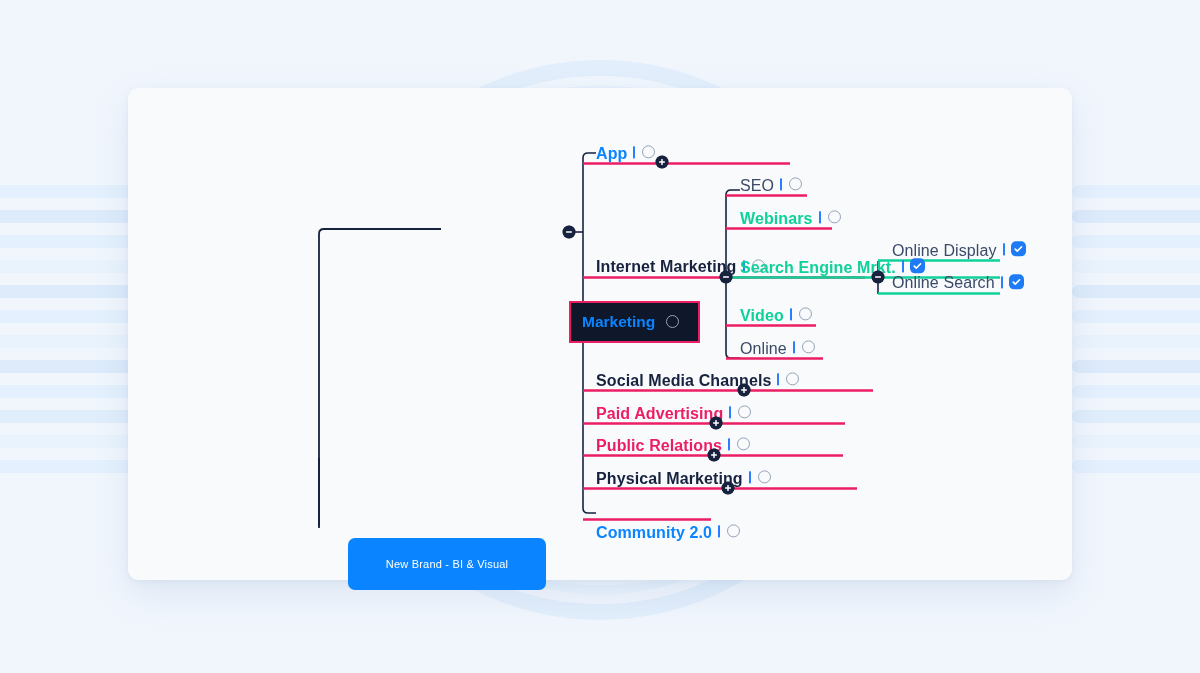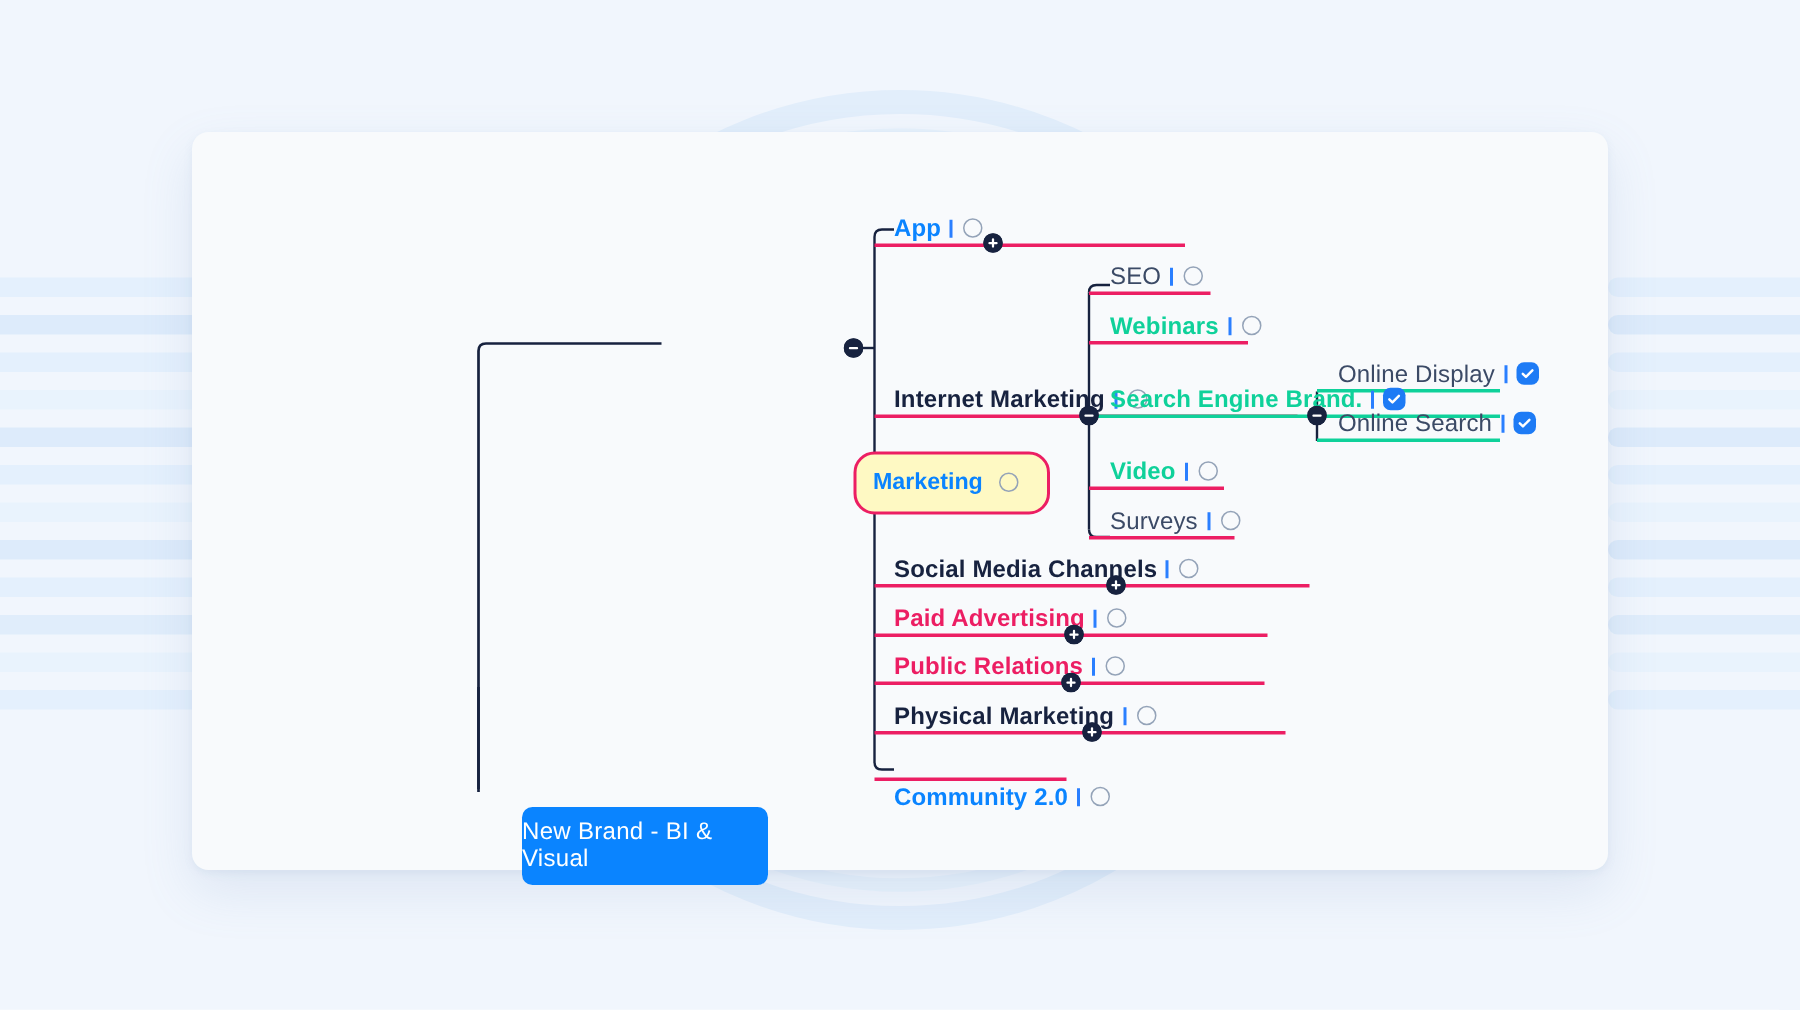--- a/index.html
+++ b/index.html
@@ -35,29 +35,29 @@
     width:11px;height:11px;border-radius:50%;
     border:1.3px solid #94a3b8;background:transparent;
   }
   .cb-on{
     width:13px;height:13px;border-radius:4px;background:#1e7bf5;
     box-shadow:0 0 0 1px #1e7bf5;
   }
   .cb-on svg{display:block;}
   
   #root-node{
-    position:absolute;left:220px;top:450px;width:164px;height:52px;
+    position:absolute;left:220px;top:450px;width:198px;height:52px;
     background:#0a84ff;border-radius:7px;
     display:flex;align-items:center;justify-content:center;
-    color:#ffffff;font-size:16px;letter-spacing:.2px;
+    color:#ffffff;font-size:11px;letter-spacing:.2px;
   }
   
   #marketing-node{
     position:absolute;left:441px;top:213px;width:127px;height:38px;
-    border:2px solid #ec1e63;border-radius:14px;background:#fef9c3;
+    border:2px solid #ec1e63;border-radius:0;background:#0f172a;
     display:flex;align-items:center;
   }
   #marketing-node .mk-txt{
     color:#0a84ff;font-weight:bold;font-size:15.5px;margin-left:11px;
   }
   #marketing-node .caret{height:17px;margin:0 6px 0 5px;}
   .toggle{
     position:absolute;width:13px;height:13px;border-radius:50%;
     background:#17223f;transform:translate(-50%,-50%);
   }
@@ -180,31 +180,31 @@
 
   <div class="lbl" style="left:612px;top:97px;">
     <span class="txt" style="color:#3b4a66;">SEO</span><span class="caret"></span><span class="cb cb-off"></span>
   </div>
 
   <div class="lbl" style="left:612px;top:130px;">
     <span class="txt bold" style="color:#0fd19a;">Webinars</span><span class="caret"></span><span class="cb cb-off"></span>
   </div>
 
   <div class="lbl" style="left:612px;top:179px;">
-    <span class="txt bold" style="color:#0fd19a;">Search Engine Brand.</span><span class="caret"></span><span class="cb cb-on"><svg width="13" height="13" viewBox="0 0 13 13">
+    <span class="txt bold" style="color:#0fd19a;">Search Engine Mrkt.</span><span class="caret"></span><span class="cb cb-on"><svg width="13" height="13" viewBox="0 0 13 13">
           <path d="M3.2 6.7 L5.3 8.8 L9.6 4.4" fill="none" stroke="#ffffff" stroke-width="1.6" stroke-linecap="round" stroke-linejoin="round"></path>
         </svg></span>
   </div>
 
   <div class="lbl" style="left:612px;top:227px;">
     <span class="txt bold" style="color:#0fd19a;">Video</span><span class="caret"></span><span class="cb cb-off"></span>
   </div>
 
   <div class="lbl" style="left:612px;top:260px;">
-    <span class="txt" style="color:#3b4a66;">Surveys</span><span class="caret"></span><span class="cb cb-off"></span>
+    <span class="txt" style="color:#3b4a66;">Online</span><span class="caret"></span><span class="cb cb-off"></span>
   </div>
 
   <div class="lbl" style="left:764px;top:162px;">
     <span class="txt" style="color:#3b4a66;">Online Display</span><span class="caret"></span><span class="cb cb-on"><svg width="13" height="13" viewBox="0 0 13 13">
           <path d="M3.2 6.7 L5.3 8.8 L9.6 4.4" fill="none" stroke="#ffffff" stroke-width="1.6" stroke-linecap="round" stroke-linejoin="round"></path>
         </svg></span>
   </div>
 
   <div class="lbl" style="left:764px;top:195px;">
     <span class="txt" style="color:#3b4a66;margin-top:35px;">Online Search</span><span class="caret"></span><span class="cb cb-on"><svg width="13" height="13" viewBox="0 0 13 13">

